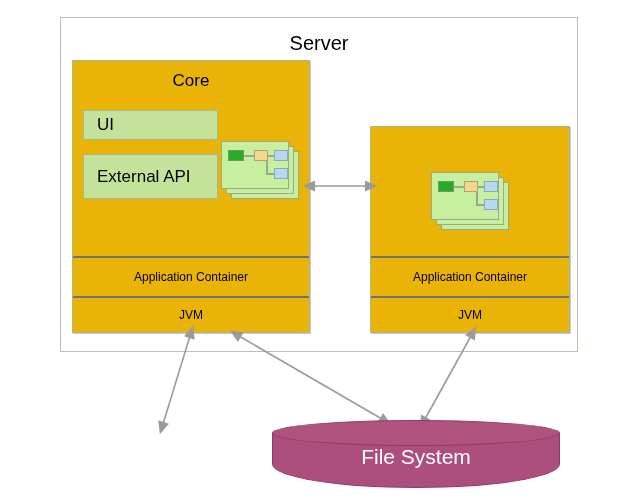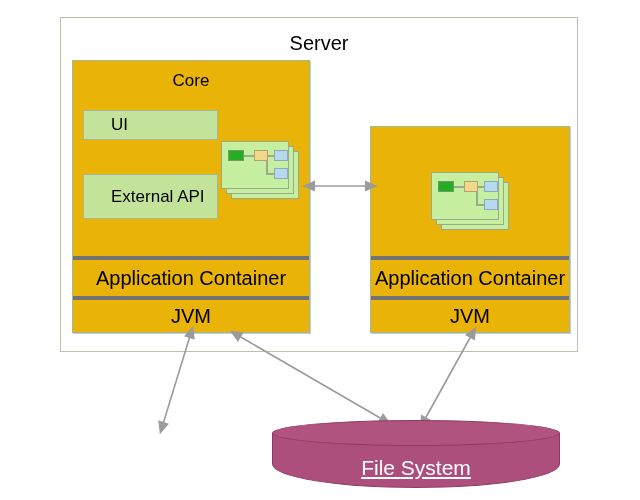--- a/index.html
+++ b/index.html
@@ -46,45 +46,45 @@
   }
   .green-box-shadow {
     box-shadow: 1px 1px 0 rgba(130,140,120,0.45);
   }
   .inner-green {
     background: #c3e39b;
     border: 1px solid #a3b894;
     box-sizing: border-box;
     display: flex;
     align-items: center;
-    padding-left: 27px;
+    padding-left: 13px;
     font-size: 17px;
     color: #000;
   }
   .band {
-    border-top: 4px solid #737373;
+    border-top: 2px solid #737373;
     box-sizing: border-box;
     display: flex;
     align-items: center;
     justify-content: center;
-    font-size: 20px;
+    font-size: 12px;
     color: #000;
   }
   .box-title {
     position: absolute;
     left: 0; right: 0; top: 10px;
     text-align: center;
     font-size: 17px;
     color: #000;
   }
 
   
   #core-box { left: 72px; top: 60px; width: 238px; height: 273px; }
   #core-ui { left: 10px; top: 49px; width: 135px; height: 30px; }
-  #core-external-api { left: 10px; top: 93px; width: 135px; height: 45px; margin-top: 20px; }
+  #core-external-api { left: 10px; top: 93px; width: 135px; height: 45px; }
   #core-app-container { left: 0; top: 195px; width: 236px; height: 40px; }
   #core-jvm { left: 0; top: 235px; width: 236px; height: 36px; }
 
   
   #worker-box { left: 370px; top: 126px; width: 200px; height: 207px; }
   #worker-app-container { left: 0; top: 129px; width: 198px; height: 40px; }
   #worker-jvm { left: 0; top: 169px; width: 198px; height: 36px; }
 
   
   .stack { position: absolute; }
@@ -161,21 +161,21 @@
     background: #ad4f7c;
     border: 1px solid #8e3c64;
     border-top: none;
     border-radius: 0 0 50% 50% / 0 0 24px 24px;
   }
   #file-system .cyl-top {
     width: 288px; height: 26px;
     background: #b0537f;
     border: 1px solid #8e3c64;
   }
-  #file-system .cyl-label { top: 36px; text-decoration: underline; }
+  #file-system .cyl-label { top: 25px; }
 </style>
 </head>
 <body>
 
 <div id="diagram-root">
 
   <div class="abs" id="server-frame">
     <div id="server-title">Server</div>
   </div>
 

